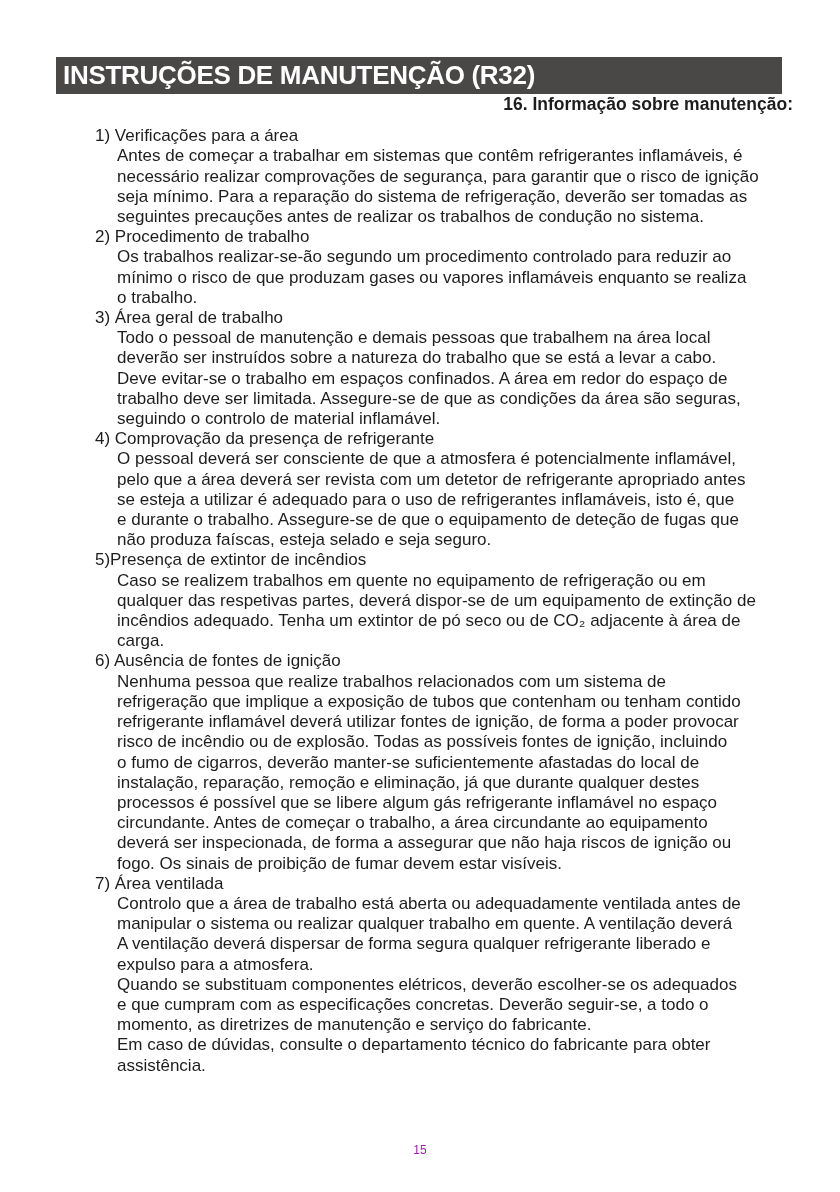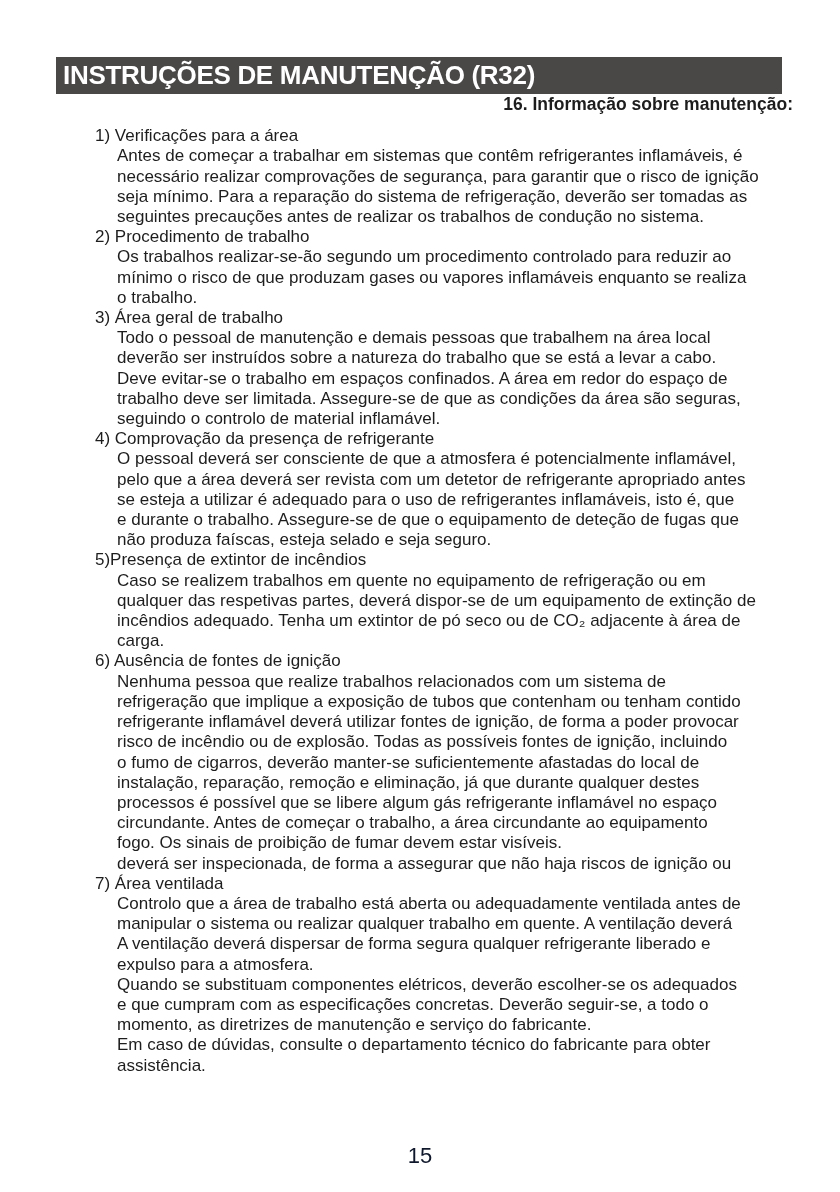--- a/index.html
+++ b/index.html
@@ -61,22 +61,22 @@
   .body-line {
     margin-left: 52px;
     white-space: nowrap;
   }
   .page-number {
     position: absolute;
     top: 1143px;
     left: 0;
     width: 100%;
     text-align: center;
-    font-size: 22px;
-    color: #0f172a;
+    font-size: 12px;
+    color: #a21caf;
   }
 </style>
 </head>
 <body>
 
 <div class="page">
 
   <div class="header-bar" style="background: rgb(74, 71, 71);">
     <span class="title" style="color: rgb(255, 255, 255);">INSTRUÇÕES DE MANUTENÇÃO (R32)</span>
   </div>
@@ -139,22 +139,22 @@
     <div class="item-heading">6) Ausência de fontes de ignição</div>
     <div class="item-body">
             <div class="body-line">Nenhuma pessoa que realize trabalhos relacionados com um sistema de</div>
             <div class="body-line">refrigeração que implique a exposição de tubos que contenham ou tenham contido</div>
             <div class="body-line">refrigerante inflamável deverá utilizar fontes de ignição, de forma a poder provocar</div>
             <div class="body-line">risco de incêndio ou de explosão. Todas as possíveis fontes de ignição, incluindo</div>
             <div class="body-line">o fumo de cigarros, deverão manter-se suficientemente afastadas do local de</div>
             <div class="body-line">instalação, reparação, remoção e eliminação, já que durante qualquer destes</div>
             <div class="body-line">processos é possível que se libere algum gás refrigerante inflamável no espaço</div>
             <div class="body-line">circundante. Antes de começar o trabalho, a área circundante ao equipamento</div>
+            <div class="body-line">deverá ser inspecionada, de forma a assegurar que não haja riscos de ignição ou</div>
             <div class="body-line">fogo. Os sinais de proibição de fumar devem estar visíveis.</div>
-            <div class="body-line">deverá ser inspecionada, de forma a assegurar que não haja riscos de ignição ou</div>
           </div>
   </li>
 
   <li class="item">
     <div class="item-heading">7) Área ventilada</div>
     <div class="item-body">
             <div class="body-line">Controlo que a área de trabalho está aberta ou adequadamente ventilada antes de</div>
             <div class="body-line">manipular o sistema ou realizar qualquer trabalho em quente. A ventilação deverá</div>
             <div class="body-line">A ventilação deverá dispersar de forma segura qualquer refrigerante liberado e</div>
             <div class="body-line">expulso para a atmosfera.</div>

